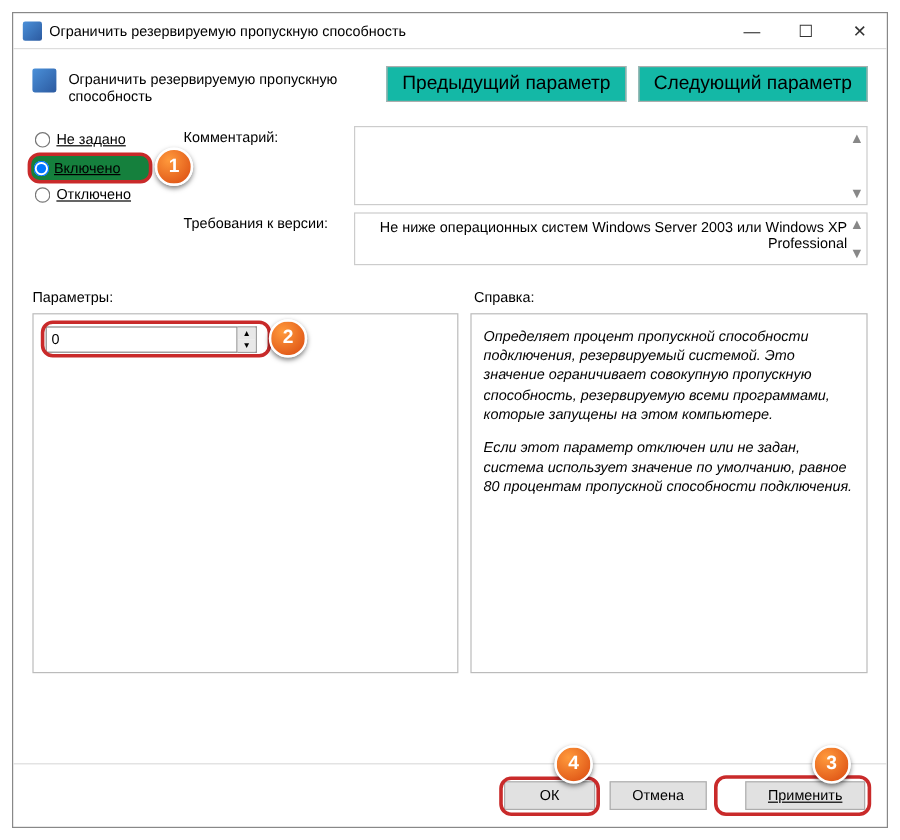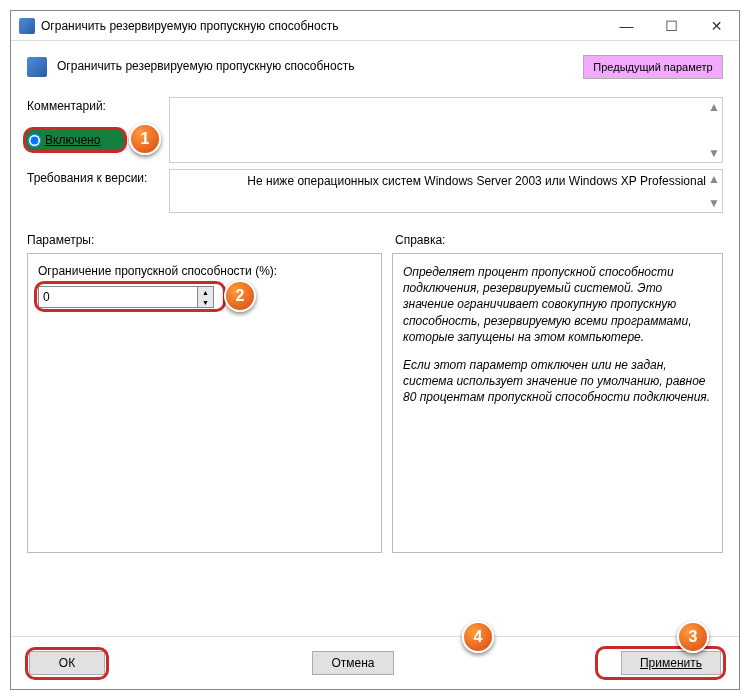--- a/index.html
+++ b/index.html
@@ -10,21 +10,21 @@
 .titlebar { height: 30px; display: flex; align-items: center; padding-left: 8px; border-bottom: 1px solid #ddd; }
 .titlebar .icon { width: 16px; height: 16px; background: linear-gradient(135deg, #4a90d9, #2c5aa0); margin-right: 6px; border-radius: 2px; }
 .titlebar .title { flex: 1; font-size: 12px; }
 .titlebar .wbtn { width: 45px; height: 29px; display: flex; align-items: center; justify-content: center; font-size: 14px; color: #333; }
 
 .content { padding: 14px 16px; }
 
 .header-row { display: flex; align-items: flex-start; gap: 10px; margin-bottom: 18px; }
 .header-icon { width: 20px; height: 20px; background: linear-gradient(135deg, #4a90d9, #2c5aa0); border-radius: 2px; flex-shrink: 0; margin-top: 2px; }
 .header-title { flex: 1; font-size: 12px; padding-top: 4px; }
-.nav-btn { padding: 5px 0; border: 1px solid #adadad; background: #f0abfc; font-size: 11px; min-width: 140px; }
+.nav-btn { padding: 5px 12px; border: 1px solid #adadad; background: #14b8a6; font-size: 16px; min-width: 140px; }
 
 .row { display: flex; gap: 16px; margin-bottom: 6px; }
 
 .radios { width: 110px; flex-shrink: 0; }
 .radio-item { display: flex; align-items: center; gap: 5px; padding: 4px 2px; }
 .radio-item label { text-decoration: underline; font-size: 12px; cursor: pointer; }
 .radio-item input[type=radio] { margin: 0; width: 13px; height: 13px; }
 
 .highlight-red { position: absolute; border: 3px solid #c92a2a; background: #15803d; border-radius: 10px; padding: 2px 6px 2px 2px; left: 12px; top: 116px; width: 104px; height: 26px; display: flex; align-items: center; gap: 4px; }
 .highlight-red input[type=radio] { margin: 0; }
@@ -54,21 +54,21 @@
 .spinner .arrows div { flex: 1; display: flex; align-items: center; justify-content: center; font-size: 7px; background: #e8e8e8; }
 
 .spinner-highlight { position: absolute; border: 3px solid #c92a2a; border-radius: 10px; left: -4px; top: -5px; width: 192px; height: 31px; pointer-events: none; }
 
 .help-text p { margin: 0 0 12px 0; font-size: 12px; line-height: 1.35; font-style: italic; }
 
 .panel.right::-webkit-scrollbar { width: 16px; }
 .panel.right::-webkit-scrollbar-track { background: #f0f0f0; }
 .panel.right::-webkit-scrollbar-thumb { background: #c0c0c0; }
 
-.footer { position: absolute; bottom: 0; left: 0; right: 0; padding: 14px 18px; border-top: 1px solid #ddd; display: flex; justify-content: space-between; gap: 0; }
+.footer { position: absolute; bottom: 0; left: 0; right: 0; padding: 14px 18px; border-top: 1px solid #ddd; display: flex; justify-content: flex-end; gap: 12px; }
 .footer .btn { padding: 4px 18px; border: 1px solid #adadad; background: #e1e1e1; font-size: 12px; min-width: 76px; }
 
 .ok-highlight { position: relative; }
 .ok-highlight .ring { position: absolute; border: 3px solid #c92a2a; border-radius: 10px; left: -4px; top: -4px; right: -4px; bottom: -5px; pointer-events: none; }
 .apply-highlight { position: relative; text-decoration: underline; padding-left: 20px; }
 .apply-highlight .ring { position: absolute; border: 3px solid #c92a2a; border-radius: 10px; left: -6px; top: -5px; right: -5px; bottom: -5px; pointer-events: none; }
 
 .badge { position: absolute; width: 32px; height: 32px; border-radius: 50%; background: radial-gradient(circle at 35% 30%, #ff9a3c, #d9480f); border: 2px solid #fff; box-shadow: 0 2px 4px rgba(0,0,0,0.5); display: flex; align-items: center; justify-content: center; color: #fff; font-weight: bold; font-size: 16px; z-index: 10; }
 
 .textarea .scroll-hint { position:absolute; right:2px; top:2px; bottom:2px; width:12px; display:flex; flex-direction:column; justify-content:space-between; color:#888; font-size:9px; align-items:center; }
@@ -84,23 +84,35 @@
     <div class="wbtn">☐</div>
     <div class="wbtn close">✕</div>
   </div>
 
   <div class="content">
 
     <div class="header-row">
       <div class="header-icon"></div>
       <div class="header-title">Ограничить резервируемую пропускную способность</div>
       <button class="nav-btn">Предыдущий параметр</button>
+      <button class="nav-btn">Следующий параметр</button>
     </div>
 
     <div class="row">
+      <div class="radios">
+        <div class="radio-item">
+          <input type="radio" name="state" style="">
+          <label>Не задано</label>
+        </div>
+        <div style="height:24px"></div>
+        <div class="radio-item">
+          <input type="radio" name="state" style="">
+          <label>Отключено</label>
+        </div>
+      </div>
 
       <div class="form-col">
         <div class="form-grid">
           <div class="form-label">Комментарий:</div>
           <div class="form-field">
             <div class="textarea">
               <span></span>
               <div class="scroll-hint">
                   <span>▲</span>
                   <span>▼</span>
@@ -123,21 +135,20 @@
       </div>
     </div>
 
     <div class="mid-labels">
       <div class="lbl left">Параметры:</div>
       <div class="lbl">Справка:</div>
     </div>
 
     <div class="panels">
       <div class="panel left">
-        <div class="param-label">Ограничение пропускной способности (%):</div>
         <div class="spinner">
           <input type="text" value="0" style="">
           <div class="arrows">
             <div>▲</div>
             <div>▼</div>
           </div>
           <div class="spinner-highlight"></div>
           <div class="badge" style="left:186px; top:-6px;">2</div>
         </div>
       </div>

